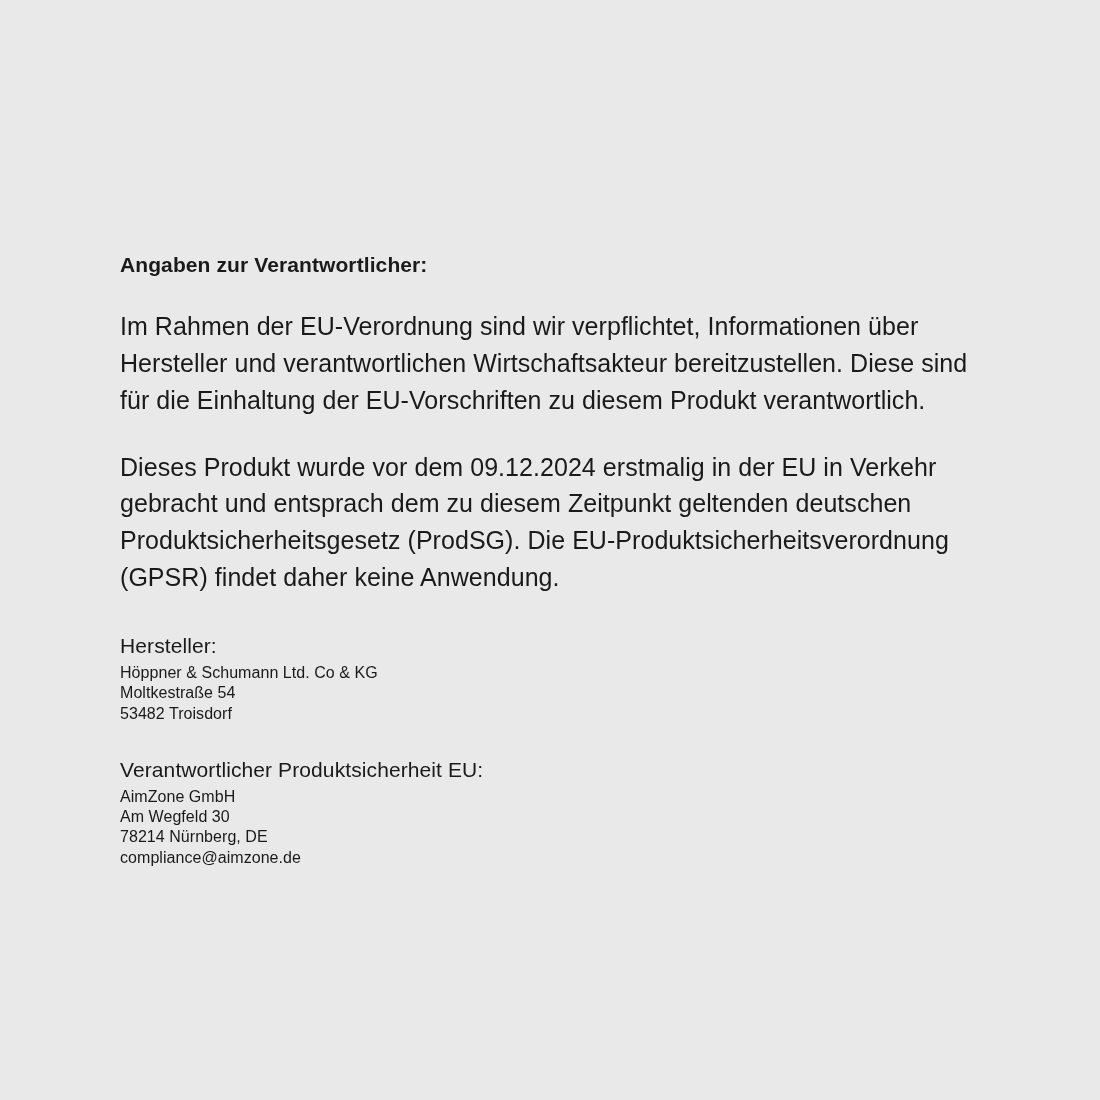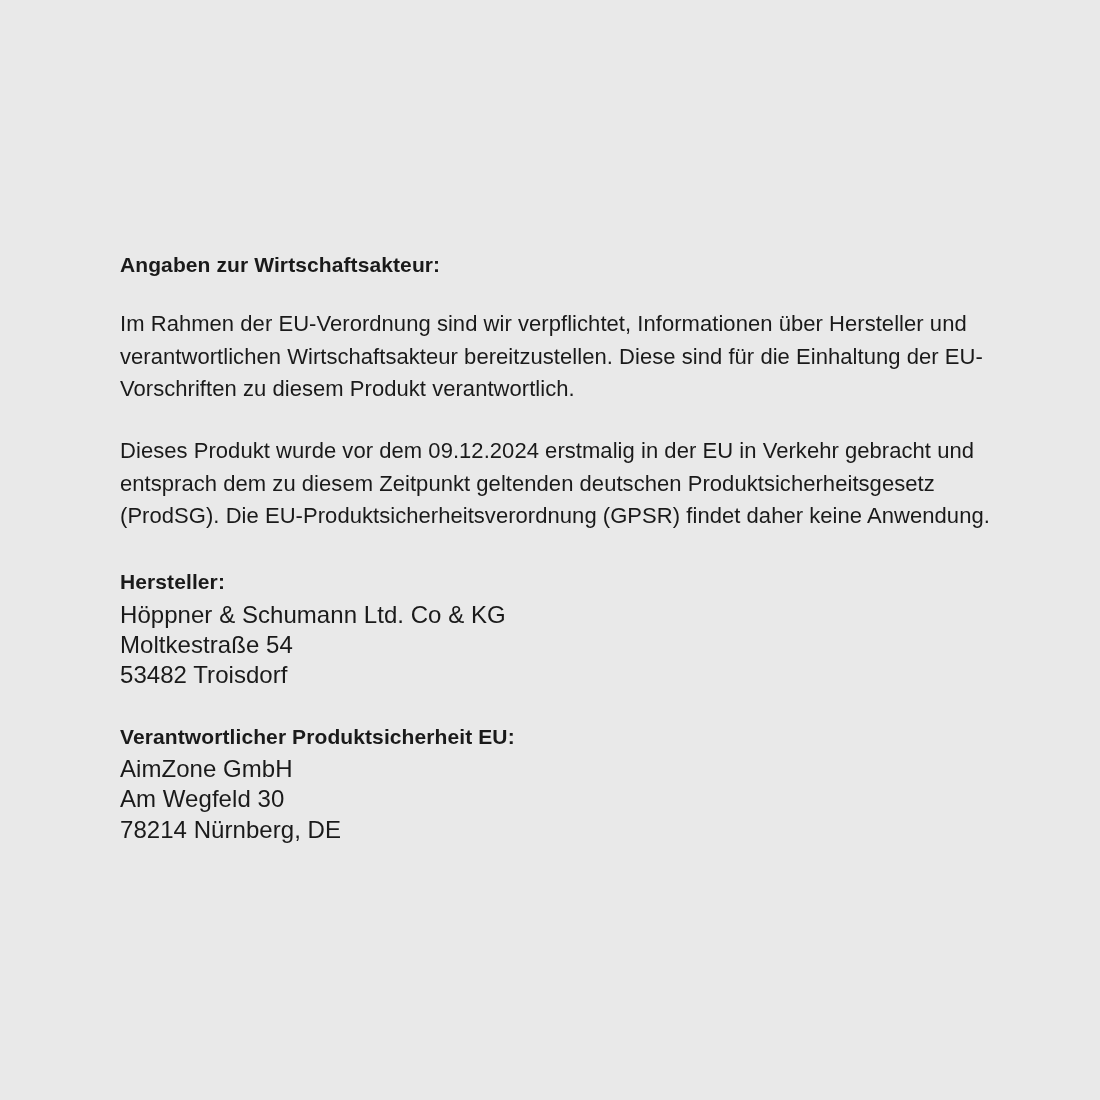--- a/index.html
+++ b/index.html
@@ -25,66 +25,67 @@
     width: 880px;
   }
   .heading {
     font-size: 21px;
     font-weight: bold;
     line-height: 1.45;
     letter-spacing: 0.1px;
     margin: 0 0 28px 0;
   }
   .para {
-    font-size: 22px;
+    font-size: 25px;
     line-height: 1.47;
     letter-spacing: 0.05px;
     margin: 0 0 30px 0;
     max-width: 870px;
   }
   .para.tight {
     margin-bottom: 34px;
   }
   .block {
     margin-bottom: 30px;
   }
   .block-title {
     font-size: 21px;
-    font-weight: bold;
+    font-weight: normal;
     line-height: 1.5;
     letter-spacing: 0.1px;
     margin: 0 0 2px 0;
   }
   .block-line {
-    font-size: 24px;
+    font-size: 16px;
     line-height: 1.26;
     letter-spacing: 0.05px;
     margin: 0;
   }
 </style>
 </head>
 <body>
 
 <div class="page">
   <div class="content">
 
-    <h1 class="heading">Angaben zur Wirtschaftsakteur:</h1>
+    <h1 class="heading">Angaben zur Verantwortlicher:</h1>
 
     <p class="para">Im Rahmen der EU-Verordnung sind wir verpflichtet, Informationen über Hersteller und verantwortlichen Wirtschaftsakteur bereitzustellen. Diese sind für die Einhaltung der EU-Vorschriften zu diesem Produkt verantwortlich.</p>
 
     <p class="para tight">Dieses Produkt wurde vor dem 09.12.2024 erstmalig in der EU in Verkehr gebracht und entsprach dem zu diesem Zeitpunkt geltenden deutschen Produktsicherheitsgesetz (ProdSG). Die EU-Produktsicherheitsverordnung (GPSR) findet daher keine Anwendung.</p>
 
     <div class="block">
       <p class="block-title">Hersteller:</p>
       <p class="block-line">Höppner &amp; Schumann Ltd. Co &amp; KG</p>
       <p class="block-line">Moltkestraße 54</p>
       <p class="block-line">53482 Troisdorf</p>
     </div>
 
     <div class="block">
       <p class="block-title">Verantwortlicher Produktsicherheit EU:</p>
       <p class="block-line">AimZone GmbH</p>
       <p class="block-line">Am Wegfeld 30</p>
       <p class="block-line">78214 Nürnberg, DE</p>
+      <p class="block-line">compliance@aimzone.de</p>
     </div>
 
   </div>
 </div>
 
 </body></html>

